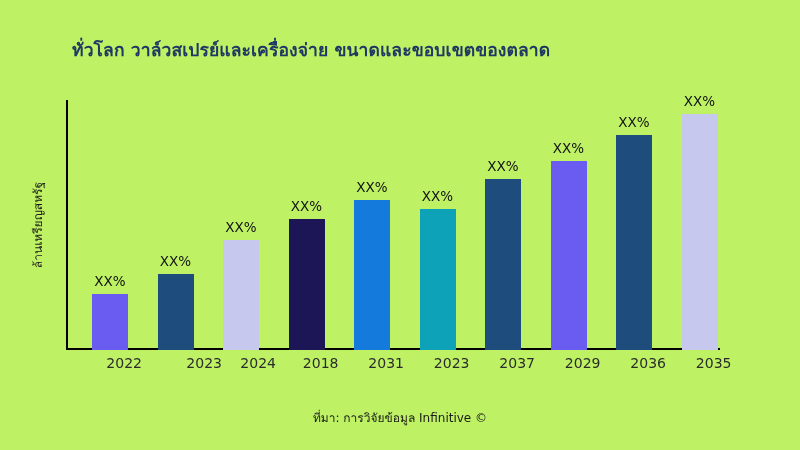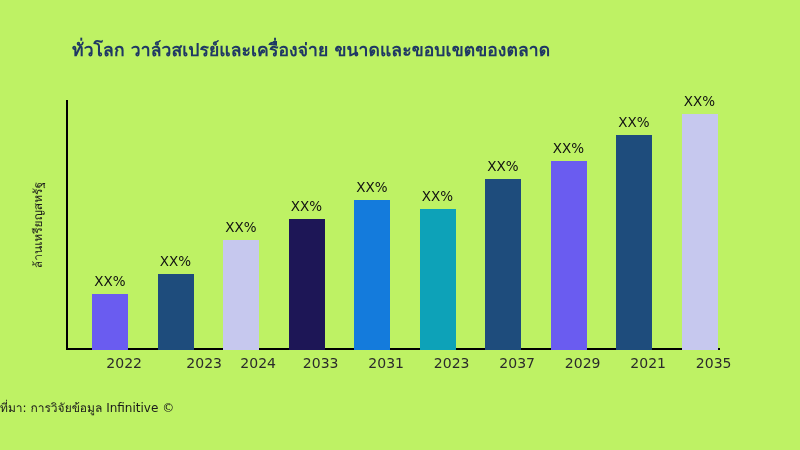--- a/index.html
+++ b/index.html
@@ -136,22 +136,23 @@
     font-size: 13.5px;
     color: #F4100E;
     white-space: nowrap;
     font-weight: 500;
   }
 
   
   #source-note {
     position: absolute;
     left: 0;
-    top: 398px;
+    top: 408px;
     width: 800px;
+    text-align: center;
     font-size: 12px;
     color: #1a1a1a;
   }
 </style>
 </head>
 <body>
 
 <div id="chart-root">
 
   <div id="chart-title">ทั่วโลก วาล์วสเปรย์และเครื่องจ่าย ขนาดและขอบเขตของตลาด</div>
@@ -205,25 +206,25 @@
       <div class="bar-group" style="left: 601.5px;">
         <div class="bar-rect" title="2031" style="height: 236px; background: rgb(198, 200, 238);"></div>
         <div class="bar-value" style="bottom: 241px;">XX%</div>
       </div>
     </div>
 
   <div id="xlabels-layer">
       <div class="x-tick-label" style="left: 12px;">2022</div>
       <div class="x-tick-label" style="left: 92px;">2023</div>
       <div class="x-tick-label" style="left: 146px;">2024</div>
-      <div class="x-tick-label" style="left: 208.5px;">2033</div>
+      <div class="x-tick-label" style="left: 208.5px;">2018</div>
       <div class="x-tick-label" style="left: 274px;">2031</div>
       <div class="x-tick-label" style="left: 339.5px;">2023</div>
       <div class="x-tick-label" style="left: 405px;">2037</div>
       <div class="x-tick-label" style="left: 470.5px;">2029</div>
-      <div class="x-tick-label" style="left: 536px;">2021</div>
+      <div class="x-tick-label" style="left: 536px;">2036</div>
       <div class="x-tick-label" style="left: 601.5px;">2035</div>
     </div>
 
 
   <div id="source-note">ที่มา: การวิจัยข้อมูล Infinitive ©</div>
 
 </div>
 
 </body></html>

